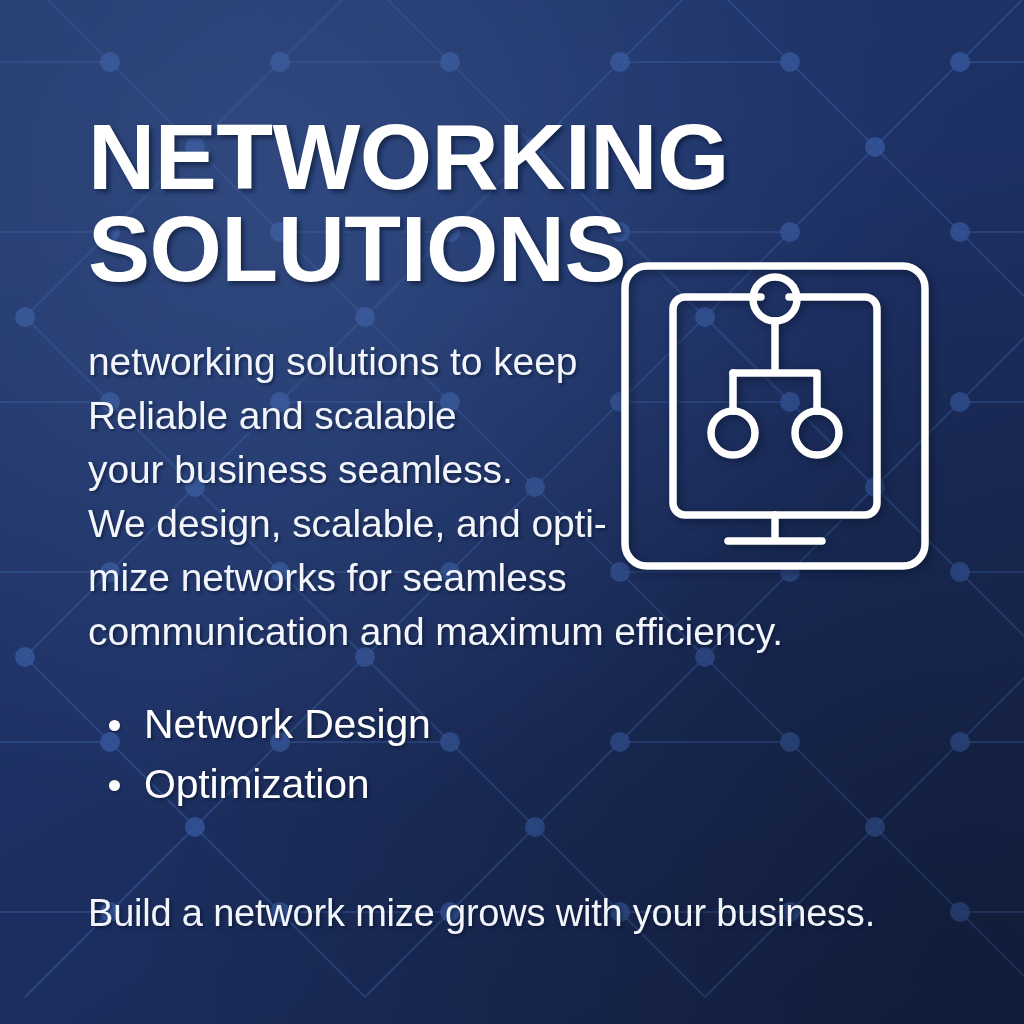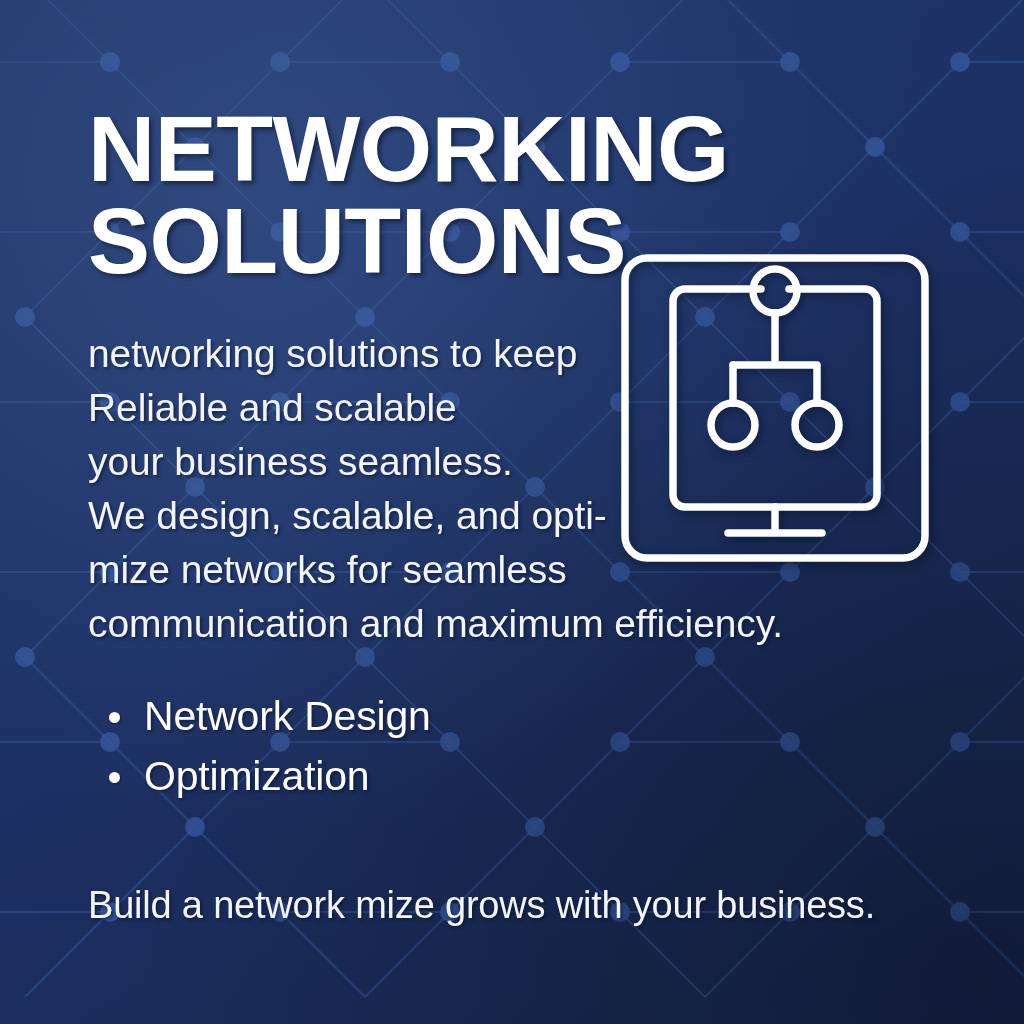--- a/index.html
+++ b/index.html
@@ -50,20 +50,21 @@
     pointer-events: none;
     background: radial-gradient(ellipse at 22% 20%, rgba(255,255,255,0.05) 0%, rgba(0,0,0,0) 55%),
                 radial-gradient(ellipse at 95% 95%, rgba(0,0,0,0.30) 0%, rgba(0,0,0,0) 62%);
   }
 
   
   .content {
     position: absolute;
     inset: 0;
     z-index: 5;
+    margin-top: 8px;
   }
 
   .headline {
     position: absolute;
     left: 88px;
     top: 103px;
     width: 640px;
     color: #ffffff;
     font-size: 93px;
     font-weight: 700;

